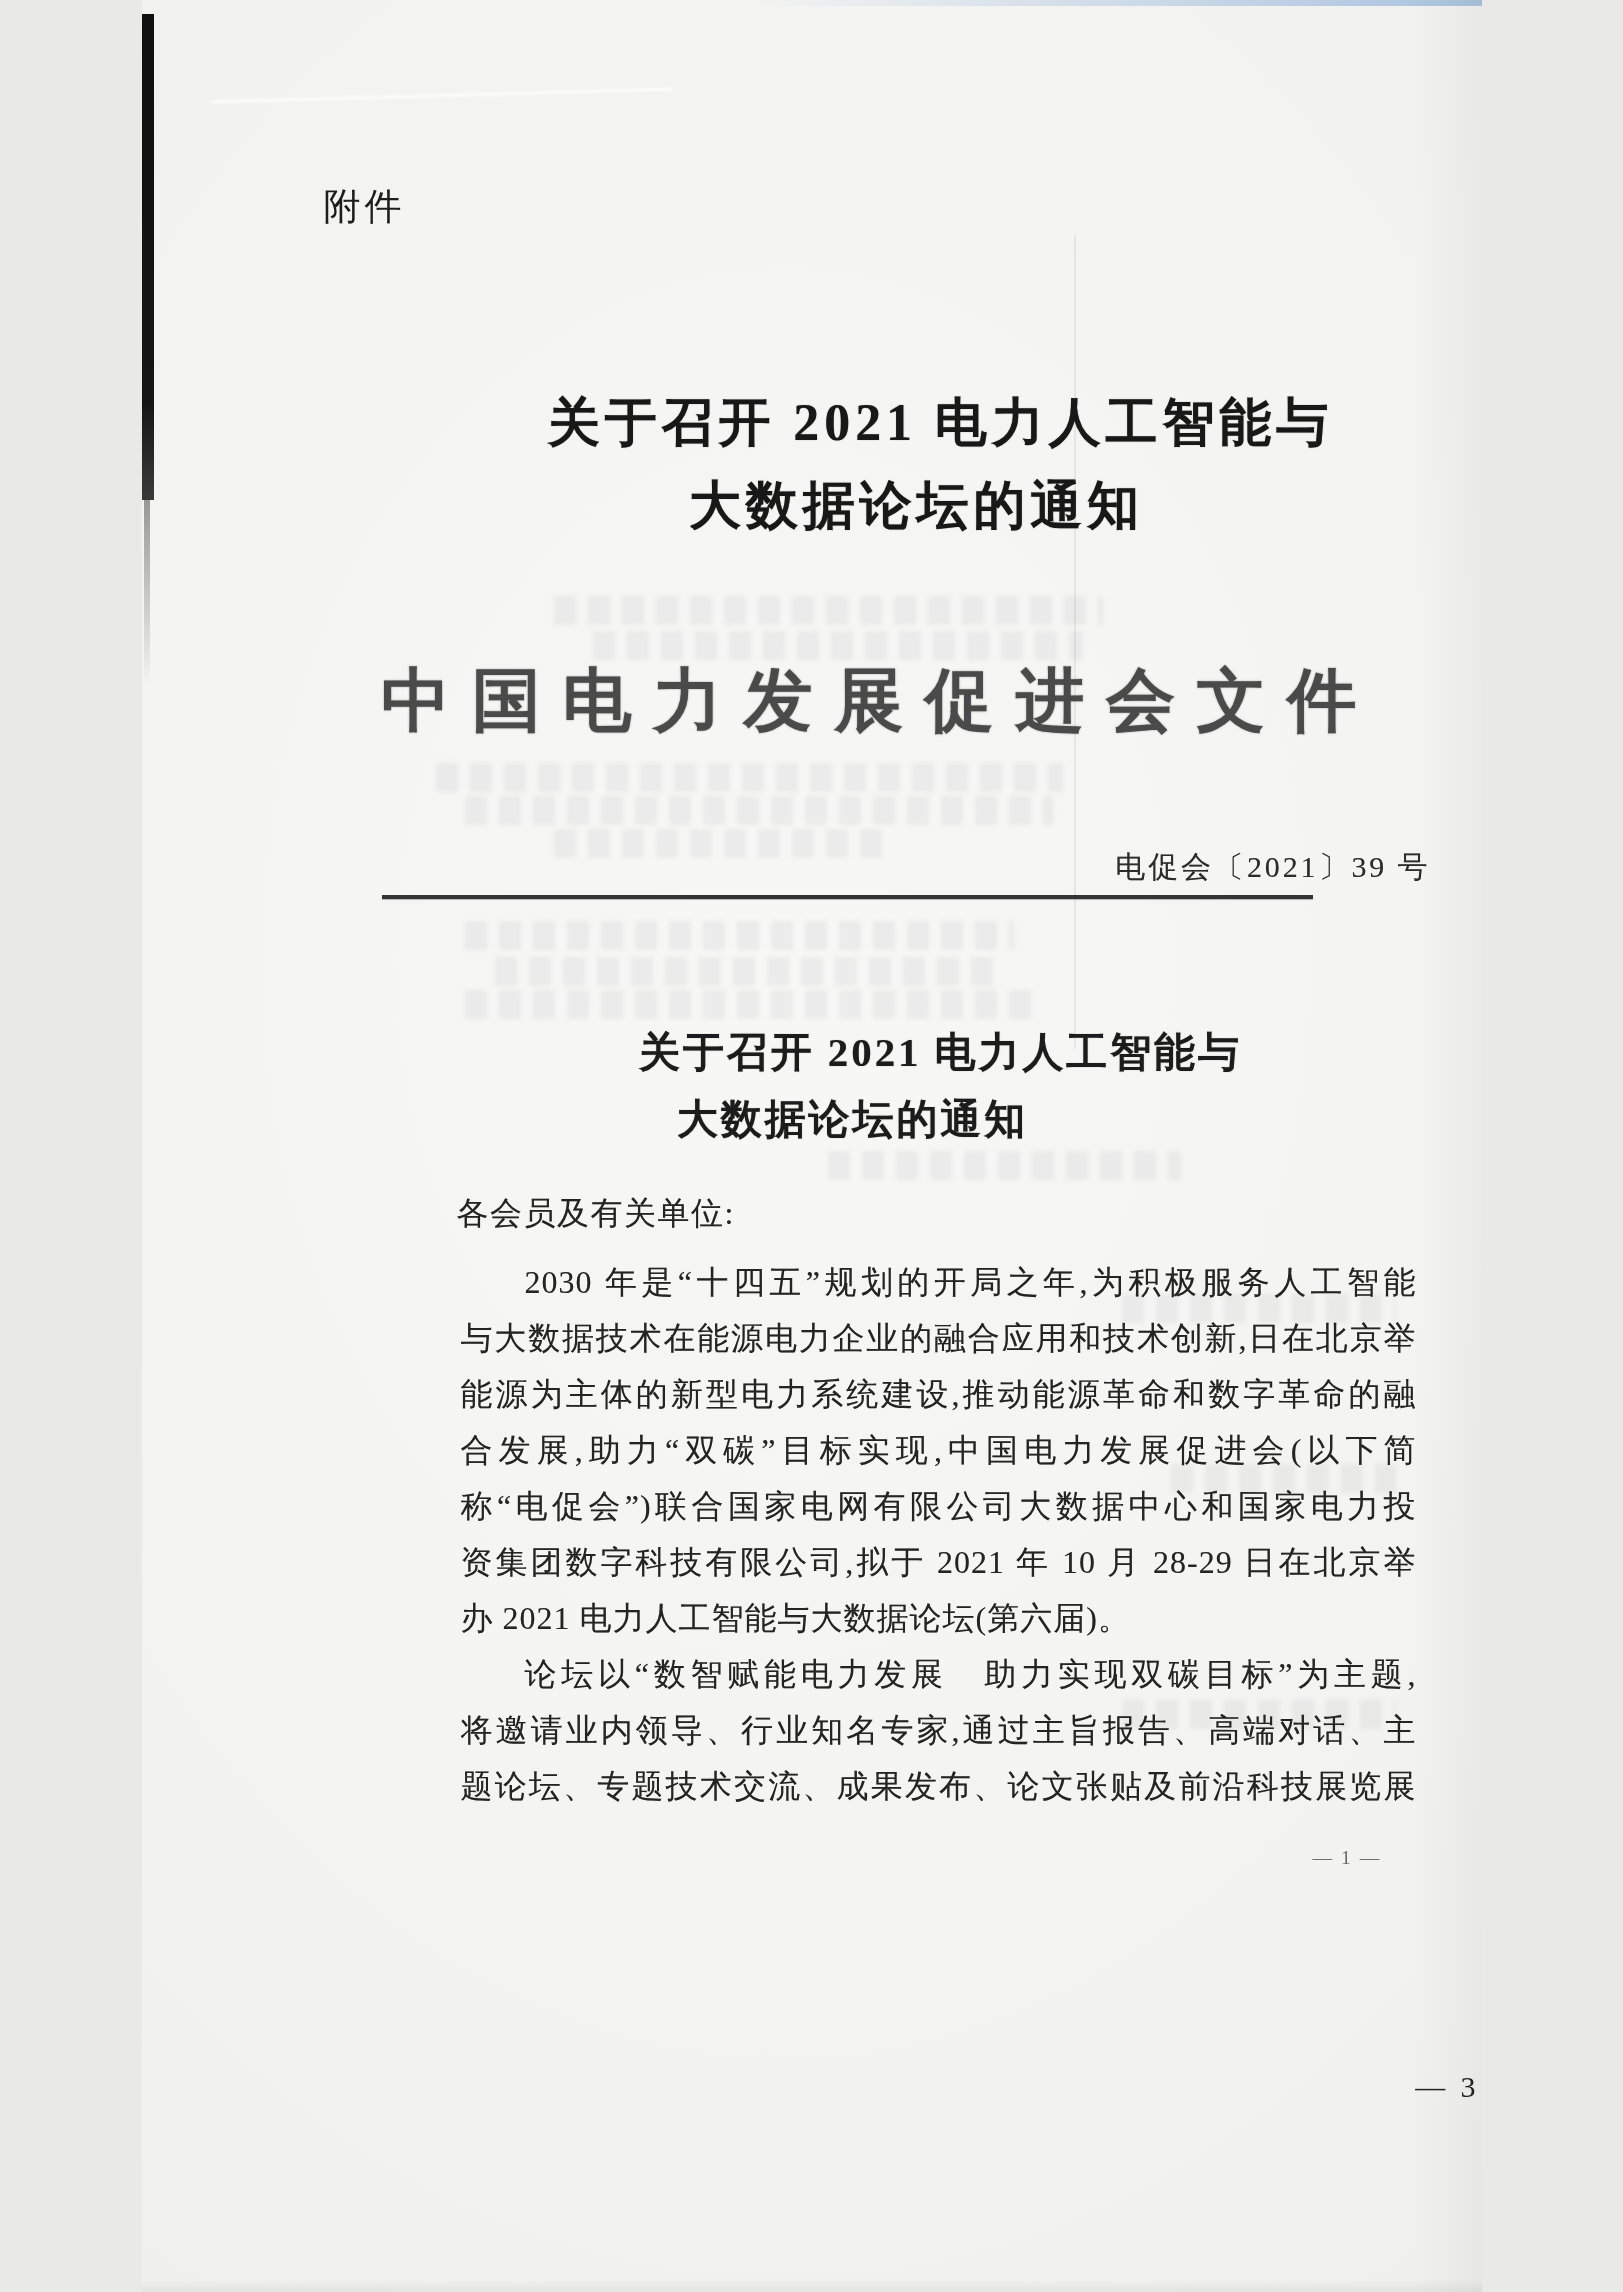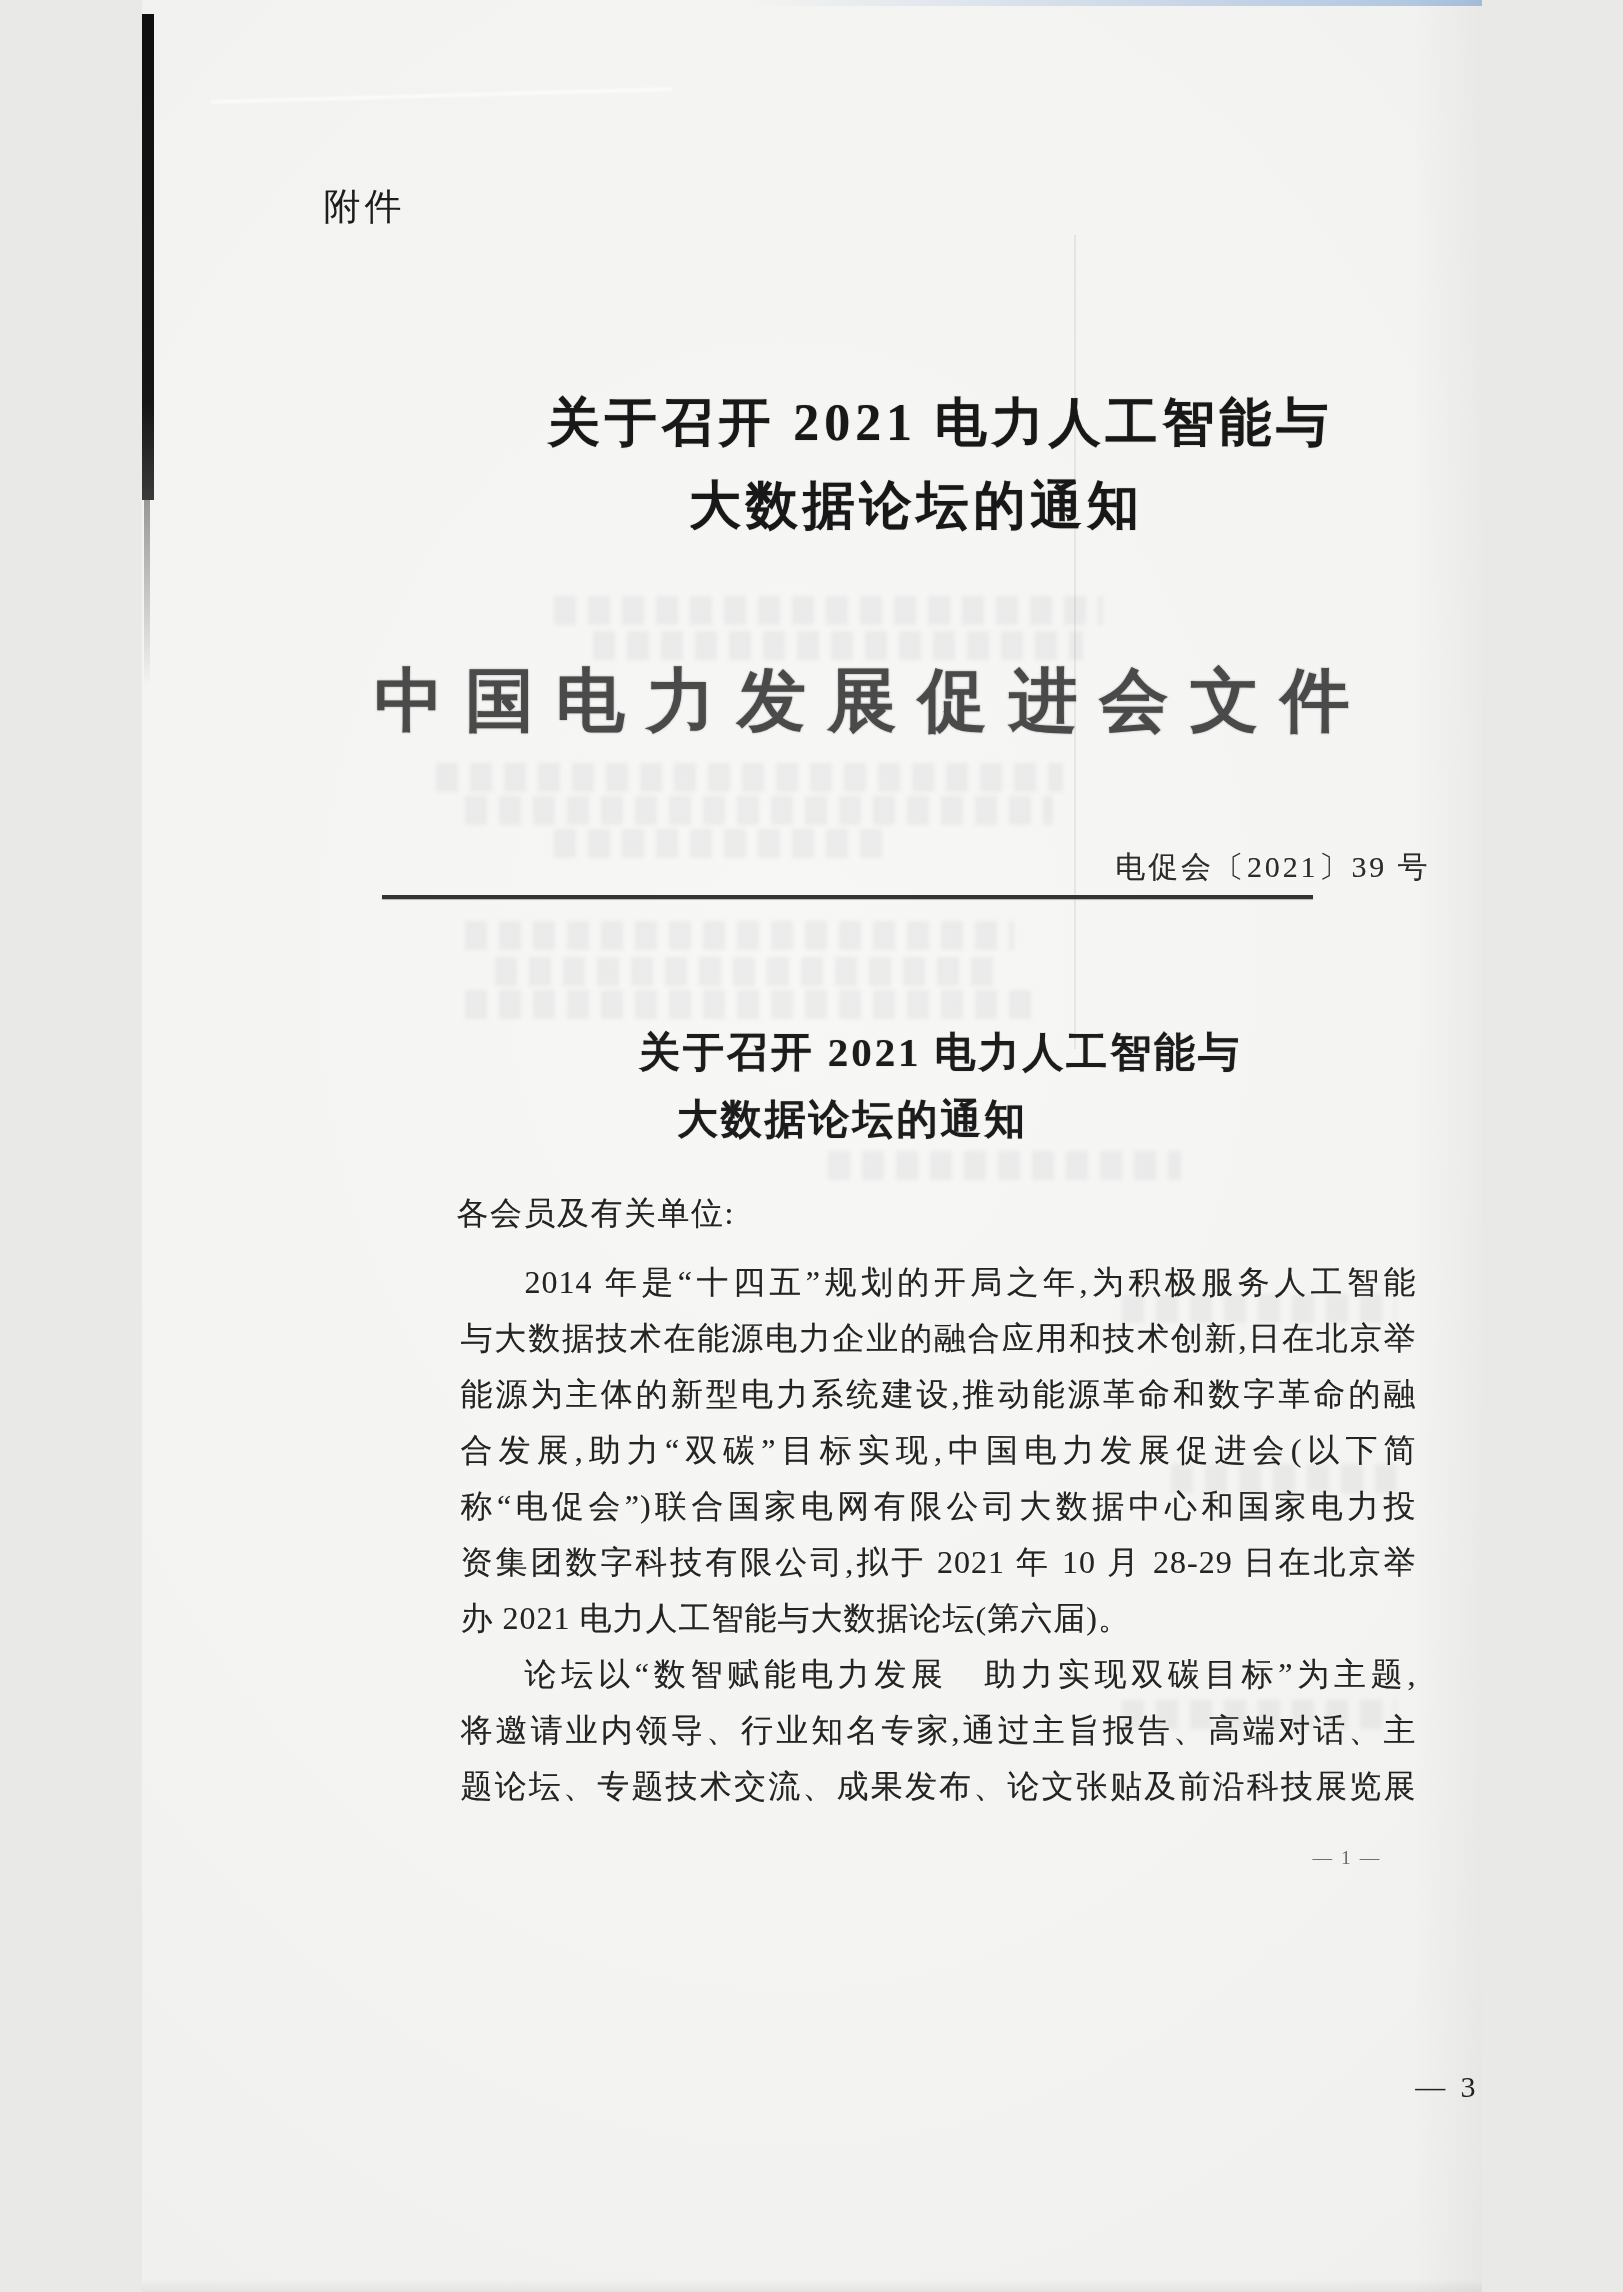--- a/index.html
+++ b/index.html
@@ -66,21 +66,21 @@
     position:absolute; width:1010px; text-align:center;
     font-size:52px; font-weight:700; letter-spacing:4.9px; color:#181818;
     text-shadow:0 0 1px rgba(25,25,25,.5);
     white-space:nowrap;
   }
   .main-title-1 { left:294px; top:388px; }
   .main-title-2 { left:270px; top:471px; }
 
   .org-title {
     position:absolute; left:233px; top:655px; width:1010px;
-    text-align:left; white-space:nowrap;
+    text-align:center; white-space:nowrap;
     font-size:69px; font-weight:700; letter-spacing:21.6px; color:#4a4a4a;
     text-shadow:0 0 2px rgba(80,80,80,.55);
   }
 
   .doc-number {
     position:absolute; left:235px; top:847px; width:1054px;
     text-align:right; white-space:nowrap;
     font-size:30px; letter-spacing:2.9px; color:#2c2c2c;
     text-shadow:0 0 0.6px rgba(40,40,40,.4);
   }
@@ -162,21 +162,21 @@
   <div class="org-title">中国电力发展促进会文件</div>
   <div class="doc-number">电促会〔2021〕39 号</div>
   <div class="rule"></div>
 
   <div class="notice-title-1">关于召开 2021 电力人工智能与</div>
   <div class="notice-title-2">大数据论坛的通知</div>
 
   <div class="salutation">各会员及有关单位:</div>
 
   <div class="body-block">
-    <div class="body-line indent">2014 年是“十四五”规划的开局之年,为积极服务人工智能</div>
+    <div class="body-line indent">2030 年是“十四五”规划的开局之年,为积极服务人工智能</div>
     <div class="body-line">与大数据技术在能源电力企业的融合应用和技术创新,日在北京举</div>
     <div class="body-line">能源为主体的新型电力系统建设,推动能源革命和数字革命的融</div>
     <div class="body-line">合发展,助力“双碳”目标实现,中国电力发展促进会(以下简</div>
     <div class="body-line">称“电促会”)联合国家电网有限公司大数据中心和国家电力投</div>
     <div class="body-line">资集团数字科技有限公司,拟于 2021 年 10 月 28-29 日在北京举</div>
     <div class="body-line short">办 2021 电力人工智能与大数据论坛(第六届)。</div>
     <div class="body-line indent">论坛以“数智赋能电力发展　助力实现双碳目标”为主题,</div>
     <div class="body-line">将邀请业内领导、行业知名专家,通过主旨报告、高端对话、主</div>
     <div class="body-line">题论坛、专题技术交流、成果发布、论文张贴及前沿科技展览展</div>
   </div>

